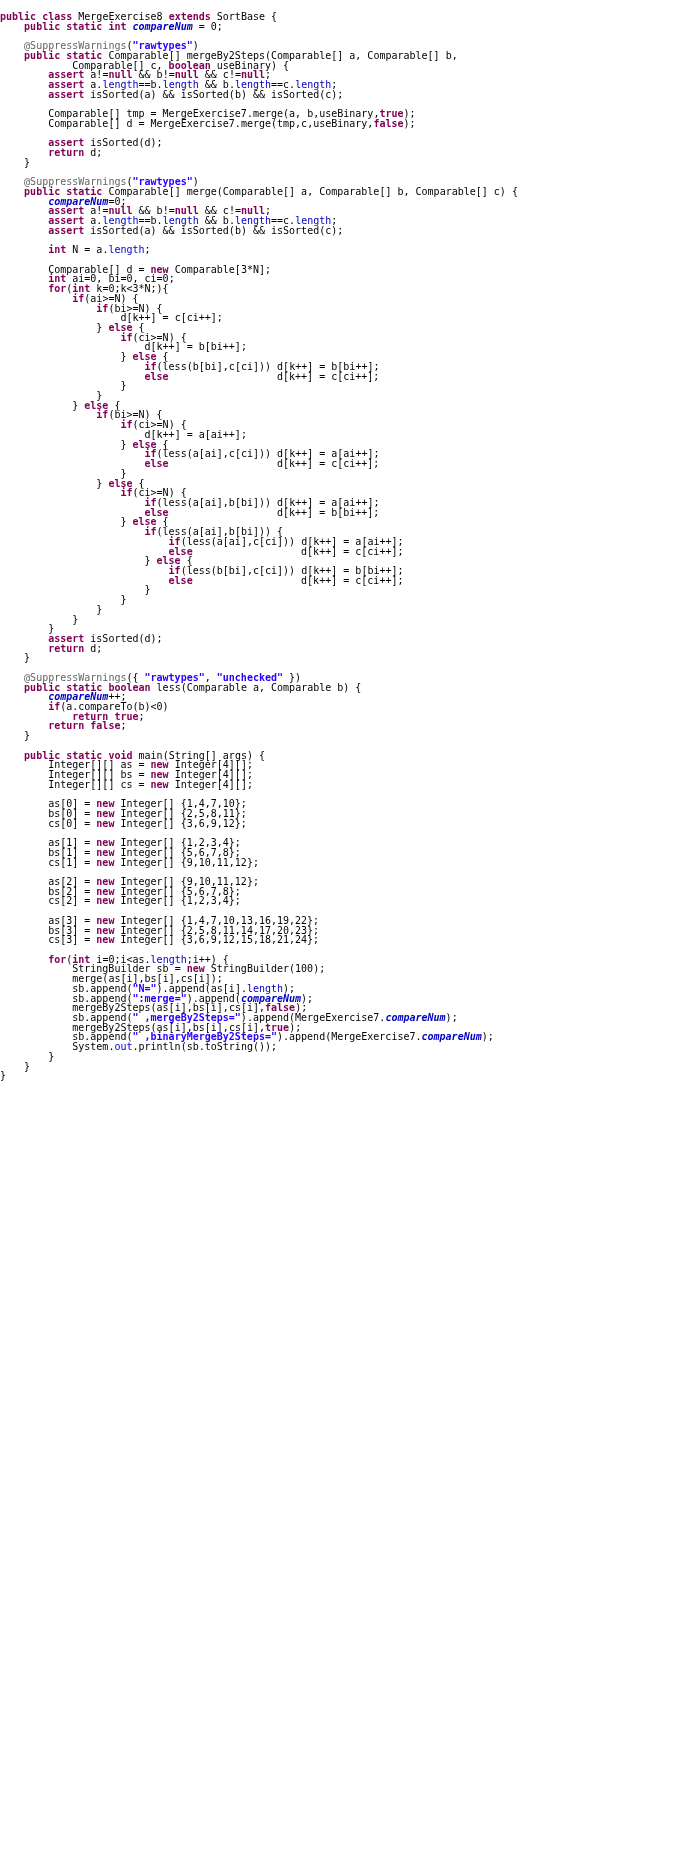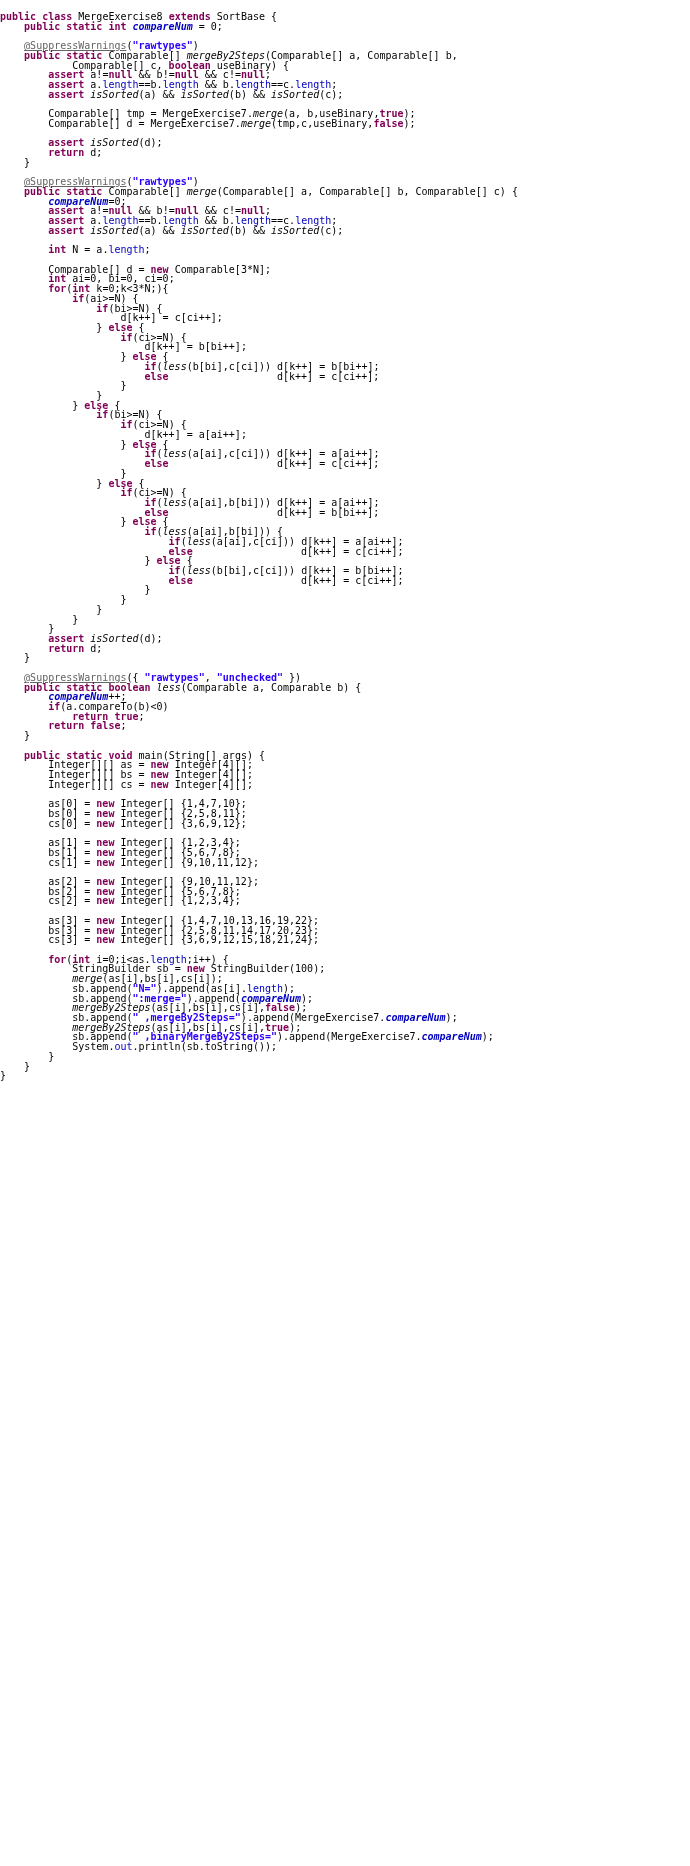--- a/index.html
+++ b/index.html
@@ -18,21 +18,21 @@
     line-height: 9.72px;
     white-space: pre;
     color: #000000;
     letter-spacing: 0px;
   }
   .ln { display: block; min-height: 9.72px; }
   
   .kw   { color: #7f0055; font-weight: bold; }          
   .sfld { color: #0000c0; font-style: italic; font-weight: bold; }
   .str  { color: #2a00ff; font-weight: bold; }           
-  .ann  { color: #646464; text-decoration: underline; }                              
-  .smeth{ color: #000000; font-style: italic; }          
+  .ann  { color: #646464; }                              
+  .smeth{ color: #000000; }          
   .inh  { color: #0000c0; margin-top: 47px; }                              
   .plain{ color: #000000; }                              
 </style>
 </head>
 <body>
 
 <div id="code"><div class="ln"><span class="kw">public</span> <span class="kw">class</span> <span class="plain">MergeExercise8</span> <span class="kw">extends</span> <span class="plain">SortBase</span> {</div><div class="ln">    <span class="kw">public</span> <span class="kw">static</span> <span class="kw">int</span> <span class="sfld">compareNum</span> = 0;</div><div class="ln">&nbsp;</div><div class="ln">    <span class="ann">@SuppressWarnings</span>(<span class="str">"rawtypes"</span>)</div><div class="ln">    <span class="kw">public</span> <span class="kw">static</span> <span class="plain">Comparable</span>[] <span class="smeth">mergeBy2Steps</span>(<span class="plain">Comparable</span>[] <span class="plain">a</span>, <span class="plain">Comparable</span>[] <span class="plain">b</span>,</div><div class="ln">            <span class="plain">Comparable</span>[] <span class="plain">c</span>, <span class="kw">boolean</span> <span class="plain">useBinary</span>) {</div><div class="ln">        <span class="kw">assert</span> <span class="plain">a</span>!=<span class="kw">null</span> &amp;&amp; <span class="plain">b</span>!=<span class="kw">null</span> &amp;&amp; <span class="plain">c</span>!=<span class="kw">null</span>;</div><div class="ln">        <span class="kw">assert</span> <span class="plain">a</span>.<span class="inh">length</span>==<span class="plain">b</span>.<span class="inh">length</span> &amp;&amp; <span class="plain">b</span>.<span class="inh">length</span>==<span class="plain">c</span>.<span class="inh">length</span>;</div><div class="ln">        <span class="kw">assert</span> <span class="smeth">isSorted</span>(<span class="plain">a</span>) &amp;&amp; <span class="smeth">isSorted</span>(<span class="plain">b</span>) &amp;&amp; <span class="smeth">isSorted</span>(<span class="plain">c</span>);</div><div class="ln">&nbsp;</div><div class="ln">        <span class="plain">Comparable</span>[] <span class="plain">tmp</span> = <span class="plain">MergeExercise7</span>.<span class="smeth">merge</span>(<span class="plain">a</span>, <span class="plain">b</span>,<span class="plain">useBinary</span>,<span class="kw">true</span>);</div><div class="ln">        <span class="plain">Comparable</span>[] <span class="plain">d</span> = <span class="plain">MergeExercise7</span>.<span class="smeth">merge</span>(<span class="plain">tmp</span>,<span class="plain">c</span>,<span class="plain">useBinary</span>,<span class="kw">false</span>);</div><div class="ln">&nbsp;</div><div class="ln">        <span class="kw">assert</span> <span class="smeth">isSorted</span>(<span class="plain">d</span>);</div><div class="ln">        <span class="kw">return</span> <span class="plain">d</span>;</div><div class="ln">    }</div><div class="ln">&nbsp;</div><div class="ln">    <span class="ann">@SuppressWarnings</span>(<span class="str">"rawtypes"</span>)</div><div class="ln">    <span class="kw">public</span> <span class="kw">static</span> <span class="plain">Comparable</span>[] <span class="smeth">merge</span>(<span class="plain">Comparable</span>[] <span class="plain">a</span>, <span class="plain">Comparable</span>[] <span class="plain">b</span>, <span class="plain">Comparable</span>[] <span class="plain">c</span>) {</div><div class="ln">        <span class="sfld">compareNum</span>=0;</div><div class="ln">        <span class="kw">assert</span> <span class="plain">a</span>!=<span class="kw">null</span> &amp;&amp; <span class="plain">b</span>!=<span class="kw">null</span> &amp;&amp; <span class="plain">c</span>!=<span class="kw">null</span>;</div><div class="ln">        <span class="kw">assert</span> <span class="plain">a</span>.<span class="inh">length</span>==<span class="plain">b</span>.<span class="inh">length</span> &amp;&amp; <span class="plain">b</span>.<span class="inh">length</span>==<span class="plain">c</span>.<span class="inh">length</span>;</div><div class="ln">        <span class="kw">assert</span> <span class="smeth">isSorted</span>(<span class="plain">a</span>) &amp;&amp; <span class="smeth">isSorted</span>(<span class="plain">b</span>) &amp;&amp; <span class="smeth">isSorted</span>(<span class="plain">c</span>);</div><div class="ln">&nbsp;</div><div class="ln">        <span class="kw">int</span> <span class="plain">N</span> = <span class="plain">a</span>.<span class="inh">length</span>;</div><div class="ln">&nbsp;</div><div class="ln">        <span class="plain">Comparable</span>[] <span class="plain">d</span> = <span class="kw">new</span> <span class="plain">Comparable</span>[3*<span class="plain">N</span>];</div><div class="ln">        <span class="kw">int</span> <span class="plain">ai</span>=0, <span class="plain">bi</span>=0, <span class="plain">ci</span>=0;</div><div class="ln">        <span class="kw">for</span>(<span class="kw">int</span> <span class="plain">k</span>=0;<span class="plain">k</span>&lt;3*<span class="plain">N</span>;){</div><div class="ln">            <span class="kw">if</span>(<span class="plain">ai</span>&gt;=<span class="plain">N</span>) {</div><div class="ln">                <span class="kw">if</span>(<span class="plain">bi</span>&gt;=<span class="plain">N</span>) {</div><div class="ln">                    <span class="plain">d</span>[<span class="plain">k</span>++] = <span class="plain">c</span>[<span class="plain">ci</span>++];</div><div class="ln">                } <span class="kw">else</span> {</div><div class="ln">                    <span class="kw">if</span>(<span class="plain">ci</span>&gt;=<span class="plain">N</span>) {</div><div class="ln">                        <span class="plain">d</span>[<span class="plain">k</span>++] = <span class="plain">b</span>[<span class="plain">bi</span>++];</div><div class="ln">                    } <span class="kw">else</span> {</div><div class="ln">                        <span class="kw">if</span>(<span class="smeth">less</span>(<span class="plain">b</span>[<span class="plain">bi</span>],<span class="plain">c</span>[<span class="plain">ci</span>])) <span class="plain">d</span>[<span class="plain">k</span>++] = <span class="plain">b</span>[<span class="plain">bi</span>++];</div><div class="ln">                        <span class="kw">else</span>                  <span class="plain">d</span>[<span class="plain">k</span>++] = <span class="plain">c</span>[<span class="plain">ci</span>++];</div><div class="ln">                    }</div><div class="ln">                }</div><div class="ln">            } <span class="kw">else</span> {</div><div class="ln">                <span class="kw">if</span>(<span class="plain">bi</span>&gt;=<span class="plain">N</span>) {</div><div class="ln">                    <span class="kw">if</span>(<span class="plain">ci</span>&gt;=<span class="plain">N</span>) {</div><div class="ln">                        <span class="plain">d</span>[<span class="plain">k</span>++] = <span class="plain">a</span>[<span class="plain">ai</span>++];</div><div class="ln">                    } <span class="kw">else</span> {</div><div class="ln">                        <span class="kw">if</span>(<span class="smeth">less</span>(<span class="plain">a</span>[<span class="plain">ai</span>],<span class="plain">c</span>[<span class="plain">ci</span>])) <span class="plain">d</span>[<span class="plain">k</span>++] = <span class="plain">a</span>[<span class="plain">ai</span>++];</div><div class="ln">                        <span class="kw">else</span>                  <span class="plain">d</span>[<span class="plain">k</span>++] = <span class="plain">c</span>[<span class="plain">ci</span>++];</div><div class="ln">                    }</div><div class="ln">                } <span class="kw">else</span> {</div><div class="ln">                    <span class="kw">if</span>(<span class="plain">ci</span>&gt;=<span class="plain">N</span>) {</div><div class="ln">                        <span class="kw">if</span>(<span class="smeth">less</span>(<span class="plain">a</span>[<span class="plain">ai</span>],<span class="plain">b</span>[<span class="plain">bi</span>])) <span class="plain">d</span>[<span class="plain">k</span>++] = <span class="plain">a</span>[<span class="plain">ai</span>++];</div><div class="ln">                        <span class="kw">else</span>                  <span class="plain">d</span>[<span class="plain">k</span>++] = <span class="plain">b</span>[<span class="plain">bi</span>++];</div><div class="ln">                    } <span class="kw">else</span> {</div><div class="ln">                        <span class="kw">if</span>(<span class="smeth">less</span>(<span class="plain">a</span>[<span class="plain">ai</span>],<span class="plain">b</span>[<span class="plain">bi</span>])) {</div><div class="ln">                            <span class="kw">if</span>(<span class="smeth">less</span>(<span class="plain">a</span>[<span class="plain">ai</span>],<span class="plain">c</span>[<span class="plain">ci</span>])) <span class="plain">d</span>[<span class="plain">k</span>++] = <span class="plain">a</span>[<span class="plain">ai</span>++];</div><div class="ln">                            <span class="kw">else</span>                  <span class="plain">d</span>[<span class="plain">k</span>++] = <span class="plain">c</span>[<span class="plain">ci</span>++];</div><div class="ln">                        } <span class="kw">else</span> {</div><div class="ln">                            <span class="kw">if</span>(<span class="smeth">less</span>(<span class="plain">b</span>[<span class="plain">bi</span>],<span class="plain">c</span>[<span class="plain">ci</span>])) <span class="plain">d</span>[<span class="plain">k</span>++] = <span class="plain">b</span>[<span class="plain">bi</span>++];</div><div class="ln">                            <span class="kw">else</span>                  <span class="plain">d</span>[<span class="plain">k</span>++] = <span class="plain">c</span>[<span class="plain">ci</span>++];</div><div class="ln">                        }</div><div class="ln">                    }</div><div class="ln">                }</div><div class="ln">            }</div><div class="ln">        }</div><div class="ln">        <span class="kw">assert</span> <span class="smeth">isSorted</span>(<span class="plain">d</span>);</div><div class="ln">        <span class="kw">return</span> <span class="plain">d</span>;</div><div class="ln">    }</div><div class="ln">&nbsp;</div><div class="ln">    <span class="ann">@SuppressWarnings</span>({ <span class="str">"rawtypes"</span>, <span class="str">"unchecked"</span> })</div><div class="ln">    <span class="kw">public</span> <span class="kw">static</span> <span class="kw">boolean</span> <span class="smeth">less</span>(<span class="plain">Comparable</span> <span class="plain">a</span>, <span class="plain">Comparable</span> <span class="plain">b</span>) {</div><div class="ln">        <span class="sfld">compareNum</span>++;</div><div class="ln">        <span class="kw">if</span>(<span class="plain">a</span>.<span class="plain">compareTo</span>(<span class="plain">b</span>)&lt;0)</div><div class="ln">            <span class="kw">return</span> <span class="kw">true</span>;</div><div class="ln">        <span class="kw">return</span> <span class="kw">false</span>;</div><div class="ln">    }</div><div class="ln">&nbsp;</div><div class="ln">    <span class="kw">public</span> <span class="kw">static</span> <span class="kw">void</span> <span class="plain">main</span>(<span class="plain">String</span>[] <span class="plain">args</span>) {</div><div class="ln">        <span class="plain">Integer</span>[][] <span class="plain">as</span> = <span class="kw">new</span> <span class="plain">Integer</span>[4][];</div><div class="ln">        <span class="plain">Integer</span>[][] <span class="plain">bs</span> = <span class="kw">new</span> <span class="plain">Integer</span>[4][];</div><div class="ln">        <span class="plain">Integer</span>[][] <span class="plain">cs</span> = <span class="kw">new</span> <span class="plain">Integer</span>[4][];</div><div class="ln">&nbsp;</div><div class="ln">        <span class="plain">as</span>[0] = <span class="kw">new</span> <span class="plain">Integer</span>[] {1,4,7,10};</div><div class="ln">        <span class="plain">bs</span>[0] = <span class="kw">new</span> <span class="plain">Integer</span>[] {2,5,8,11};</div><div class="ln">        <span class="plain">cs</span>[0] = <span class="kw">new</span> <span class="plain">Integer</span>[] {3,6,9,12};</div><div class="ln">&nbsp;</div><div class="ln">        <span class="plain">as</span>[1] = <span class="kw">new</span> <span class="plain">Integer</span>[] {1,2,3,4};</div><div class="ln">        <span class="plain">bs</span>[1] = <span class="kw">new</span> <span class="plain">Integer</span>[] {5,6,7,8};</div><div class="ln">        <span class="plain">cs</span>[1] = <span class="kw">new</span> <span class="plain">Integer</span>[] {9,10,11,12};</div><div class="ln">&nbsp;</div><div class="ln">        <span class="plain">as</span>[2] = <span class="kw">new</span> <span class="plain">Integer</span>[] {9,10,11,12};</div><div class="ln">        <span class="plain">bs</span>[2] = <span class="kw">new</span> <span class="plain">Integer</span>[] {5,6,7,8};</div><div class="ln">        <span class="plain">cs</span>[2] = <span class="kw">new</span> <span class="plain">Integer</span>[] {1,2,3,4};</div><div class="ln">&nbsp;</div><div class="ln">        <span class="plain">as</span>[3] = <span class="kw">new</span> <span class="plain">Integer</span>[] {1,4,7,10,13,16,19,22};</div><div class="ln">        <span class="plain">bs</span>[3] = <span class="kw">new</span> <span class="plain">Integer</span>[] {2,5,8,11,14,17,20,23};</div><div class="ln">        <span class="plain">cs</span>[3] = <span class="kw">new</span> <span class="plain">Integer</span>[] {3,6,9,12,15,18,21,24};</div><div class="ln">&nbsp;</div><div class="ln">        <span class="kw">for</span>(<span class="kw">int</span> <span class="plain">i</span>=0;<span class="plain">i</span>&lt;<span class="plain">as</span>.<span class="inh">length</span>;<span class="plain">i</span>++) {</div><div class="ln">            <span class="plain">StringBuilder</span> <span class="plain">sb</span> = <span class="kw">new</span> <span class="plain">StringBuilder</span>(100);</div><div class="ln">            <span class="smeth">merge</span>(<span class="plain">as</span>[<span class="plain">i</span>],<span class="plain">bs</span>[<span class="plain">i</span>],<span class="plain">cs</span>[<span class="plain">i</span>]);</div><div class="ln">            <span class="plain">sb</span>.<span class="plain">append</span>(<span class="str">"N="</span>).<span class="plain">append</span>(<span class="plain">as</span>[<span class="plain">i</span>].<span class="inh">length</span>);</div><div class="ln">            <span class="plain">sb</span>.<span class="plain">append</span>(<span class="str">":merge="</span>).<span class="plain">append</span>(<span class="sfld">compareNum</span>);</div><div class="ln">            <span class="smeth">mergeBy2Steps</span>(<span class="plain">as</span>[<span class="plain">i</span>],<span class="plain">bs</span>[<span class="plain">i</span>],<span class="plain">cs</span>[<span class="plain">i</span>],<span class="kw">false</span>);</div><div class="ln">            <span class="plain">sb</span>.<span class="plain">append</span>(<span class="str">" ,mergeBy2Steps="</span>).<span class="plain">append</span>(<span class="plain">MergeExercise7</span>.<span class="sfld">compareNum</span>);</div><div class="ln">            <span class="smeth">mergeBy2Steps</span>(<span class="plain">as</span>[<span class="plain">i</span>],<span class="plain">bs</span>[<span class="plain">i</span>],<span class="plain">cs</span>[<span class="plain">i</span>],<span class="kw">true</span>);</div><div class="ln">            <span class="plain">sb</span>.<span class="plain">append</span>(<span class="str">" ,binaryMergeBy2Steps="</span>).<span class="plain">append</span>(<span class="plain">MergeExercise7</span>.<span class="sfld">compareNum</span>);</div><div class="ln">            <span class="plain">System</span>.<span class="inh">out</span>.<span class="plain">println</span>(<span class="plain">sb</span>.<span class="plain">toString</span>());</div><div class="ln">        }</div><div class="ln">    }</div><div class="ln">}</div></div>
 
 </body></html>

